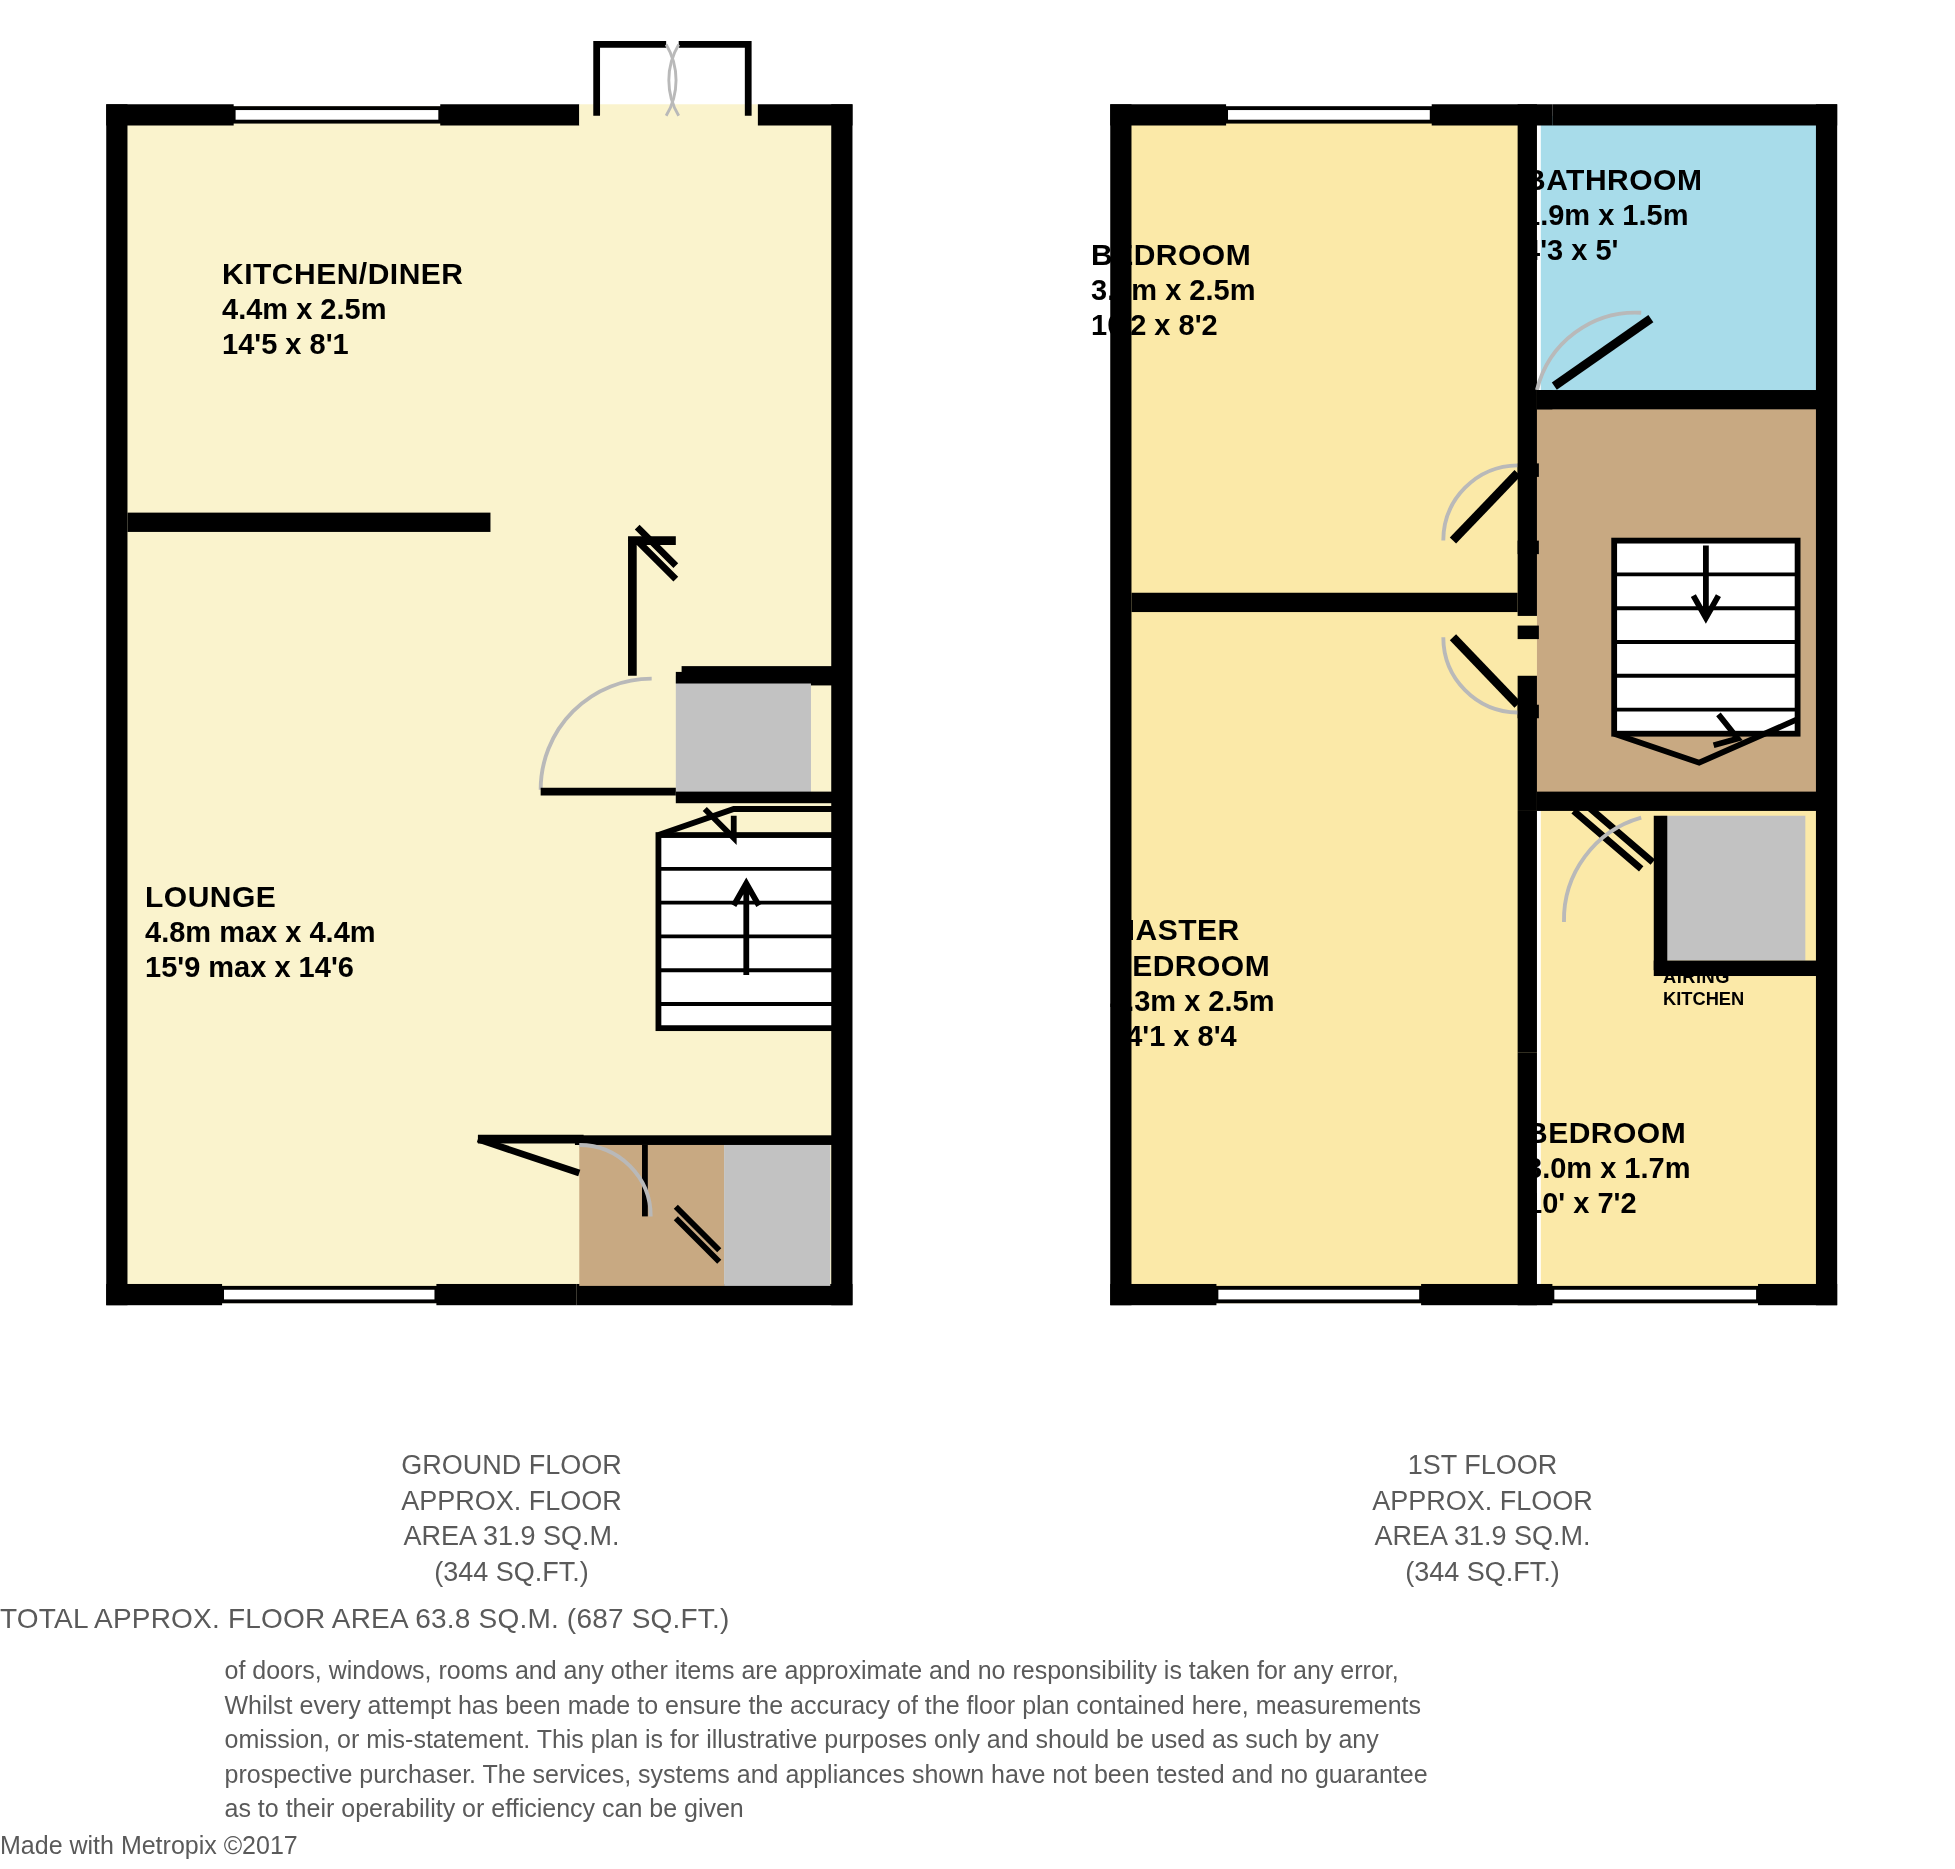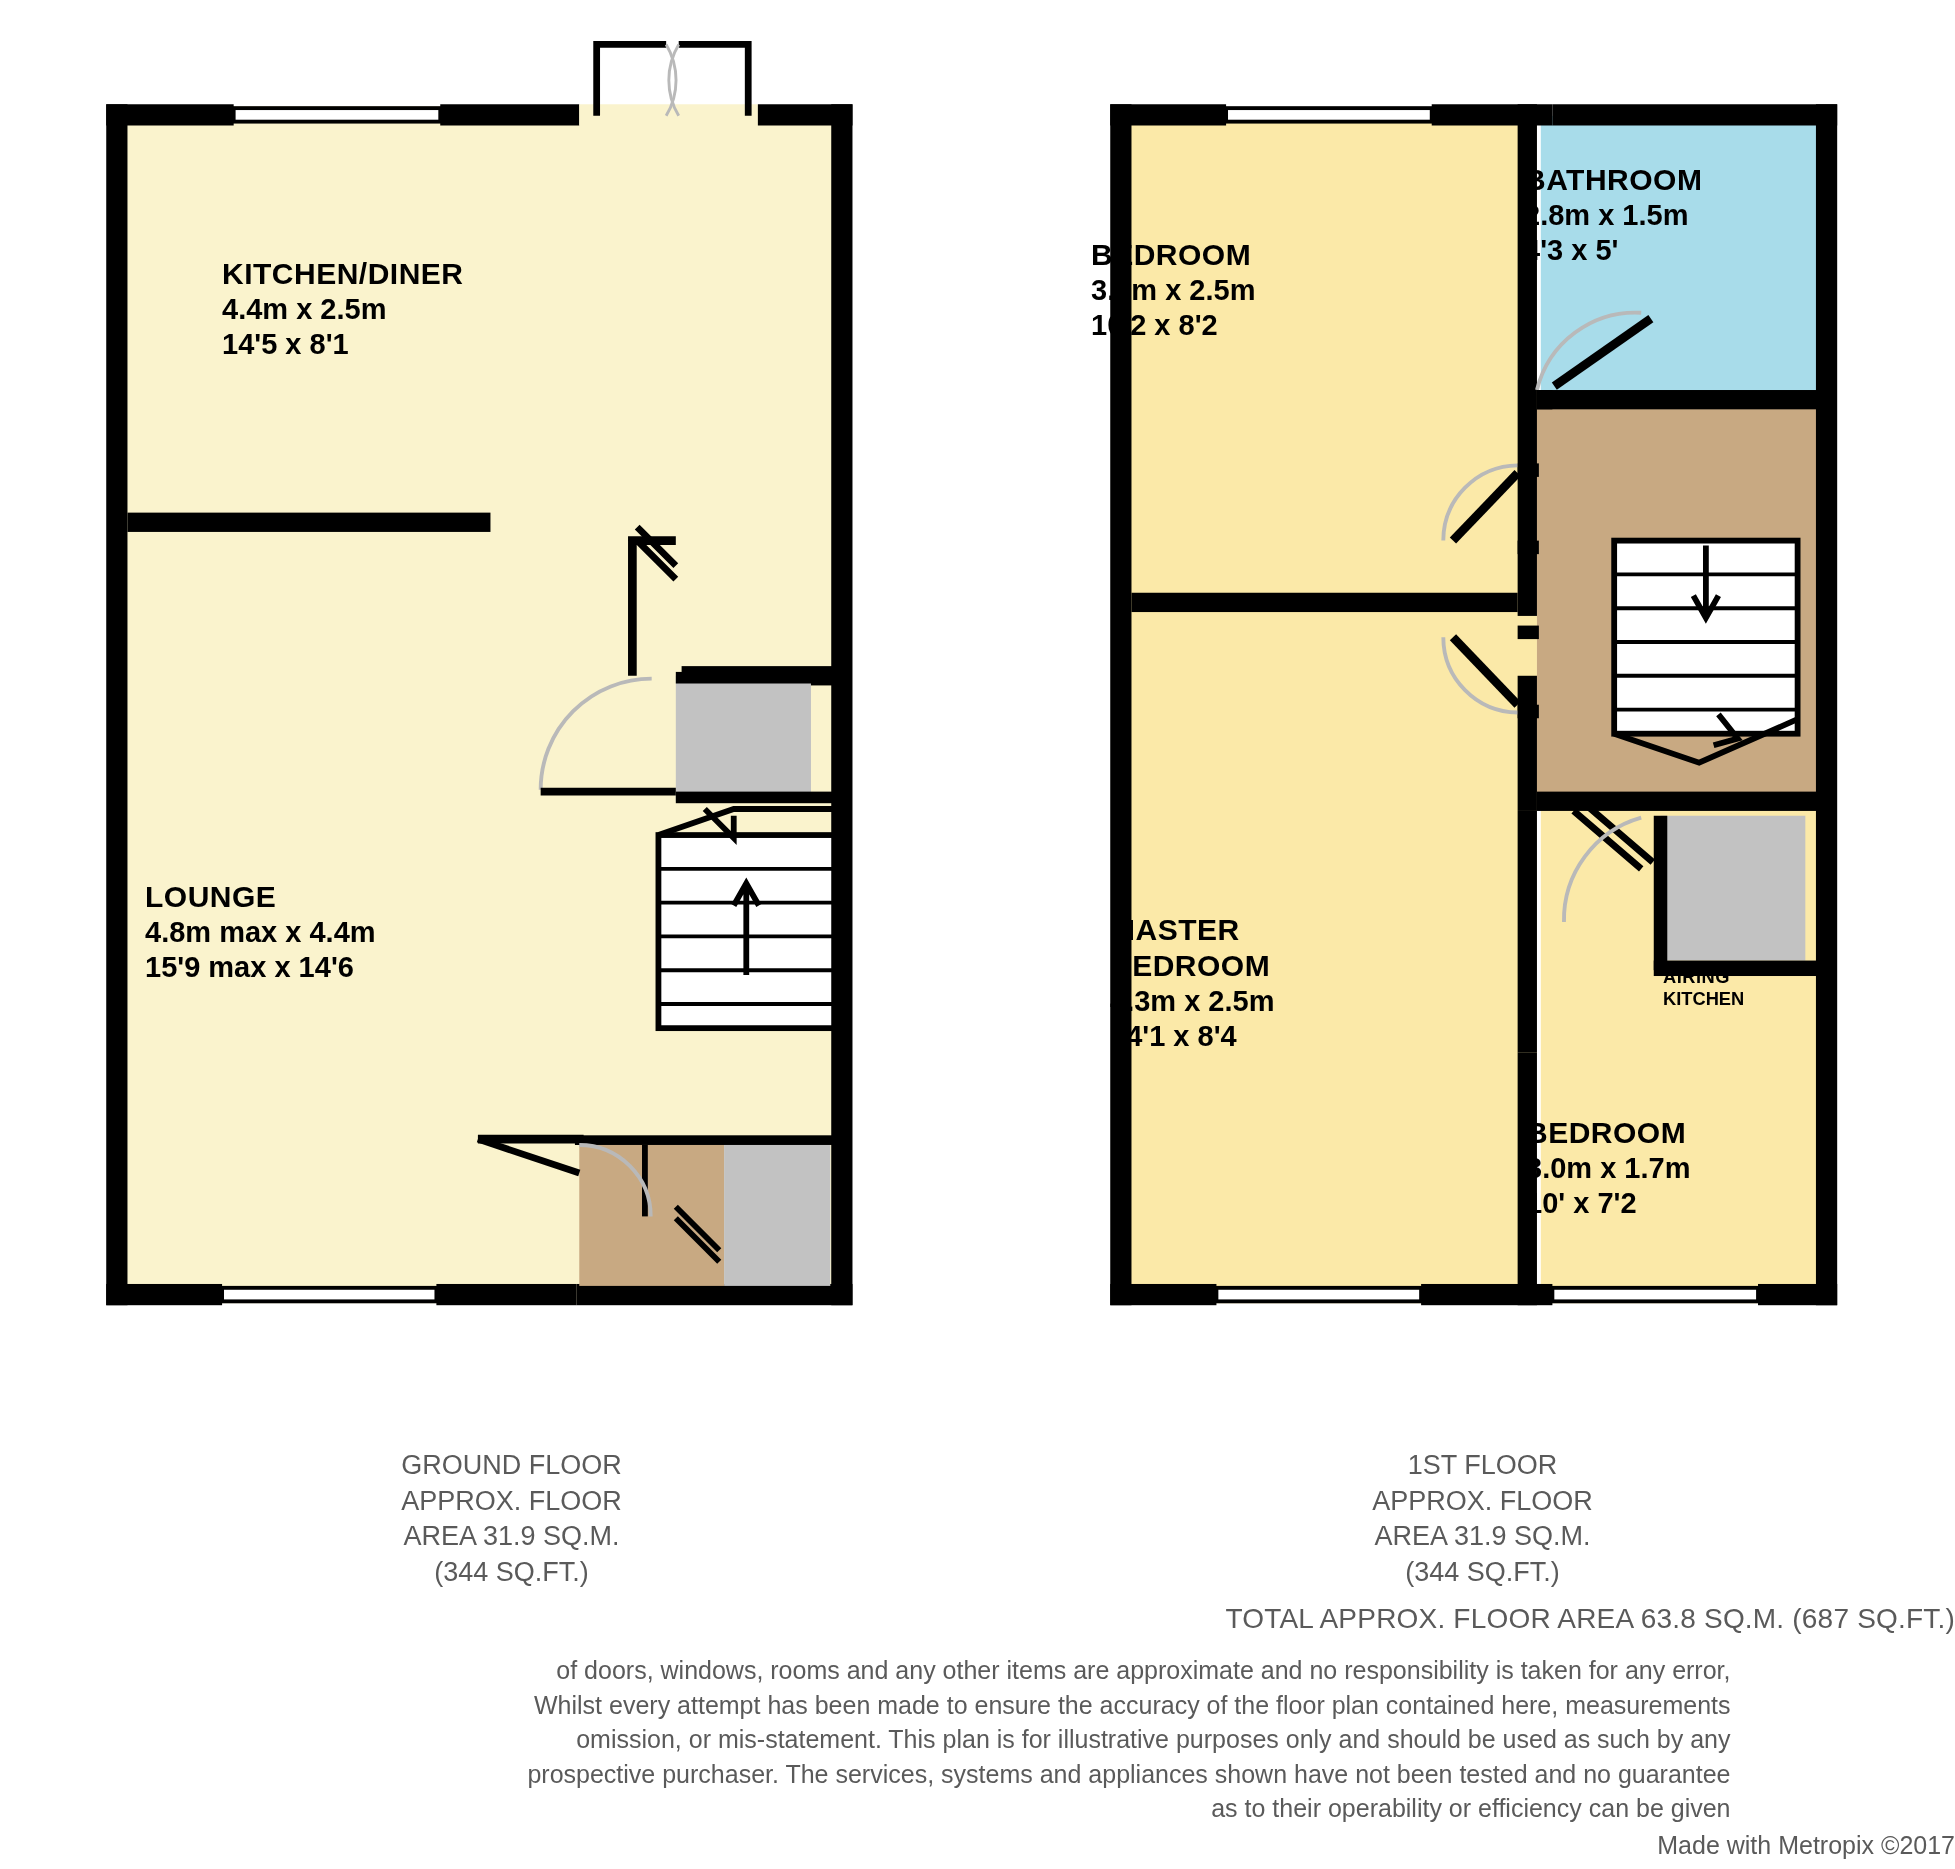--- a/index.html
+++ b/index.html
@@ -38,21 +38,21 @@
   }
   .lbl .r1 { font-size: 30px; letter-spacing: 0.5px; }
   .lbl .r2 { font-size: 29px; }
   .lbl .r3 { font-size: 29px; }
   .lbl.small .r1 { font-size: 18.3px; font-weight: bold; }
   .lbl.small .r2 { font-size: 18.3px; font-weight: bold; }
   .footer {
     position: absolute;
     left: 0;
     width: 1955px;
-    text-align: right;
+    text-align: left;
     color: #5a5a5a;
     font-family: "Liberation Sans", sans-serif;
   }
   .floor-cap {
     position: absolute;
     text-align: center;
     color: #5a5a5a;
     font-size: 27px;
     line-height: 1.32;
     font-family: "Liberation Sans", sans-serif;
@@ -227,21 +227,21 @@
   </div>
 
   <div class="lbl" style="left:1091px; top:237px; width:454px;">
     <div class="r1">BEDROOM</div>
     <div class="r2">3.1m x 2.5m</div>
     <div class="r3">10'2 x 8'2</div>
   </div>
 
   <div class="lbl" style="left:1524px; top:162px; width:319px;">
     <div class="r1">BATHROOM</div>
-    <div class="r2">2.8m x 1.5m</div>
+    <div class="r2">1.9m x 1.5m</div>
     <div class="r3">4'3 x 5'</div>
   </div>
 
   <div class="lbl" style="left:1110px; top:912px; width:444px;">
     <div class="r1">MASTER</div>
     <div class="r1">BEDROOM</div>
     <div class="r2">4.3m x 2.5m</div>
     <div class="r3">14'1 x 8'4</div>
   </div>
 

